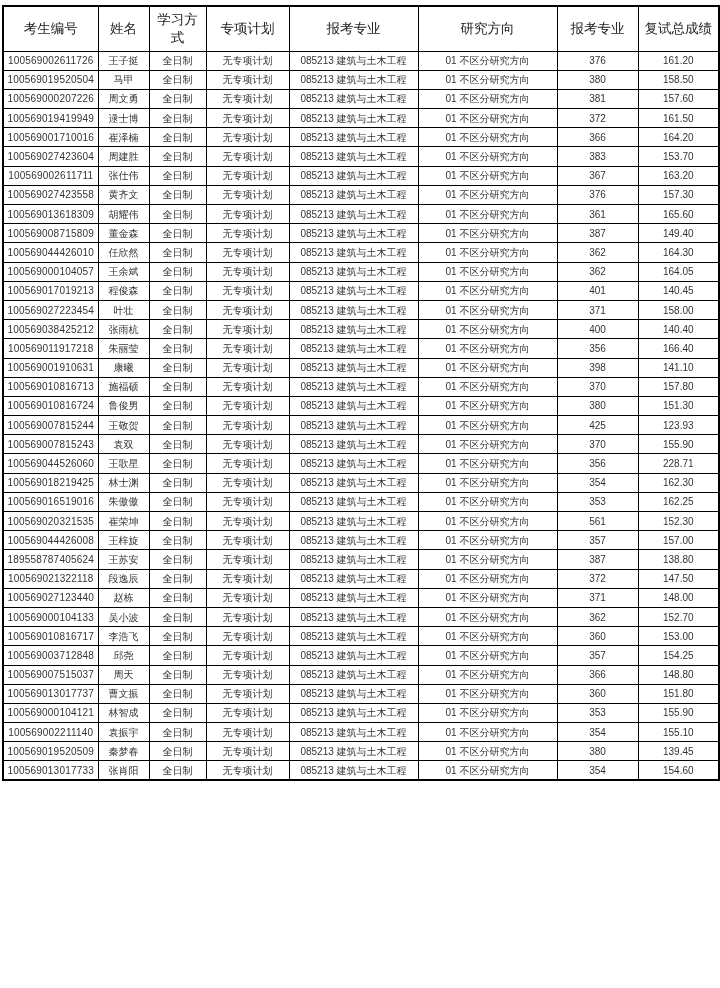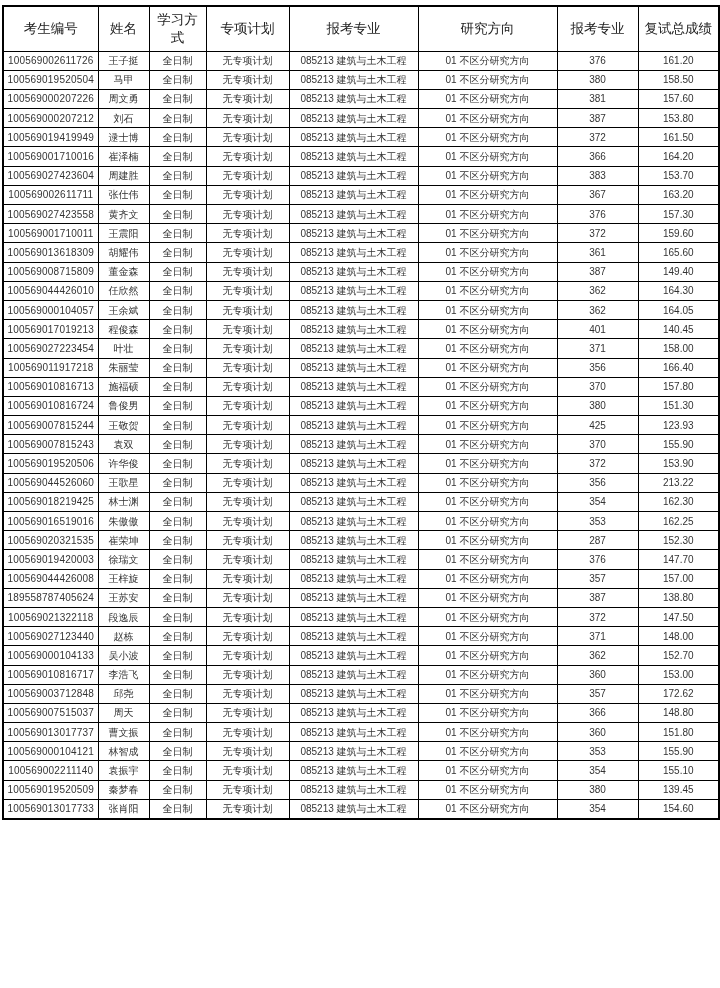--- a/index.html
+++ b/index.html
@@ -110,30 +110,20 @@
     <td class="c-id">100569000207226</td>
     <td>周文勇</td>
     <td>全日制</td>
     <td>无专项计划</td>
     <td>085213 建筑与土木工程</td>
     <td>01 不区分研究方向</td>
     <td class="c-num">381</td>
     <td class="c-num">157.60</td>
   </tr>
 
-  <tr>
-    <td class="c-id">100569000207212</td>
-    <td>刘石</td>
-    <td>全日制</td>
-    <td>无专项计划</td>
-    <td>085213 建筑与土木工程</td>
-    <td>01 不区分研究方向</td>
-    <td class="c-num">387</td>
-    <td class="c-num">153.80</td>
-  </tr>
 
   <tr>
     <td class="c-id">100569019419949</td>
     <td>逯士博</td>
     <td>全日制</td>
     <td>无专项计划</td>
     <td>085213 建筑与土木工程</td>
     <td>01 不区分研究方向</td>
     <td class="c-num">372</td>
     <td class="c-num">161.50</td>
@@ -176,30 +166,20 @@
     <td class="c-id">100569027423558</td>
     <td>黄齐文</td>
     <td>全日制</td>
     <td>无专项计划</td>
     <td>085213 建筑与土木工程</td>
     <td>01 不区分研究方向</td>
     <td class="c-num">376</td>
     <td class="c-num">157.30</td>
   </tr>
 
-  <tr>
-    <td class="c-id">100569001710011</td>
-    <td>王震阳</td>
-    <td>全日制</td>
-    <td>无专项计划</td>
-    <td>085213 建筑与土木工程</td>
-    <td>01 不区分研究方向</td>
-    <td class="c-num">372</td>
-    <td class="c-num">159.60</td>
-  </tr>
 
   <tr>
     <td class="c-id">100569013618309</td>
     <td>胡耀伟</td>
     <td>全日制</td>
     <td>无专项计划</td>
     <td>085213 建筑与土木工程</td>
     <td>01 不区分研究方向</td>
     <td class="c-num">361</td>
     <td class="c-num">165.60</td>
@@ -254,32 +234,52 @@
     <td>叶壮</td>
     <td>全日制</td>
     <td>无专项计划</td>
     <td>085213 建筑与土木工程</td>
     <td>01 不区分研究方向</td>
     <td class="c-num">371</td>
     <td class="c-num">158.00</td>
   </tr>
 
 
+  <tr>
+    <td class="c-id">100569038425212</td>
+    <td>张雨杭</td>
+    <td>全日制</td>
+    <td>无专项计划</td>
+    <td>085213 建筑与土木工程</td>
+    <td>01 不区分研究方向</td>
+    <td class="c-num">400</td>
+    <td class="c-num">140.40</td>
+  </tr>
 
   <tr>
     <td class="c-id">100569011917218</td>
     <td>朱丽莹</td>
     <td>全日制</td>
     <td>无专项计划</td>
     <td>085213 建筑与土木工程</td>
     <td>01 不区分研究方向</td>
     <td class="c-num">356</td>
     <td class="c-num">166.40</td>
   </tr>
 
+  <tr>
+    <td class="c-id">100569001910631</td>
+    <td>康曦</td>
+    <td>全日制</td>
+    <td>无专项计划</td>
+    <td>085213 建筑与土木工程</td>
+    <td>01 不区分研究方向</td>
+    <td class="c-num">398</td>
+    <td class="c-num">141.10</td>
+  </tr>
 
   <tr>
     <td class="c-id">100569010816713</td>
     <td>施福硕</td>
     <td>全日制</td>
     <td>无专项计划</td>
     <td>085213 建筑与土木工程</td>
     <td>01 不区分研究方向</td>
     <td class="c-num">370</td>
     <td class="c-num">157.80</td>
@@ -312,40 +312,30 @@
     <td class="c-id">100569007815243</td>
     <td>袁双</td>
     <td>全日制</td>
     <td>无专项计划</td>
     <td>085213 建筑与土木工程</td>
     <td>01 不区分研究方向</td>
     <td class="c-num">370</td>
     <td class="c-num">155.90</td>
   </tr>
 
-  <tr>
-    <td class="c-id">100569019520506</td>
-    <td>许华俊</td>
-    <td>全日制</td>
-    <td>无专项计划</td>
-    <td>085213 建筑与土木工程</td>
-    <td>01 不区分研究方向</td>
-    <td class="c-num">372</td>
-    <td class="c-num">153.90</td>
-  </tr>
 
   <tr>
     <td class="c-id">100569044526060</td>
     <td>王歌星</td>
     <td>全日制</td>
     <td>无专项计划</td>
     <td>085213 建筑与土木工程</td>
     <td>01 不区分研究方向</td>
     <td class="c-num">356</td>
-    <td class="c-num">213.22</td>
+    <td class="c-num">228.71</td>
   </tr>
 
   <tr>
     <td class="c-id">100569018219425</td>
     <td>林士渊</td>
     <td>全日制</td>
     <td>无专项计划</td>
     <td>085213 建筑与土木工程</td>
     <td>01 不区分研究方向</td>
     <td class="c-num">354</td>
@@ -364,34 +354,24 @@
     <td class="c-num">162.25</td>
   </tr>
 
   <tr>
     <td class="c-id">100569020321535</td>
     <td>崔荣坤</td>
     <td>全日制</td>
     <td>无专项计划</td>
     <td>085213 建筑与土木工程</td>
     <td>01 不区分研究方向</td>
-    <td class="c-num">287</td>
+    <td class="c-num">561</td>
     <td class="c-num">152.30</td>
   </tr>
 
-  <tr>
-    <td class="c-id">100569019420003</td>
-    <td>徐瑞文</td>
-    <td>全日制</td>
-    <td>无专项计划</td>
-    <td>085213 建筑与土木工程</td>
-    <td>01 不区分研究方向</td>
-    <td class="c-num">376</td>
-    <td class="c-num">147.70</td>
-  </tr>
 
   <tr>
     <td class="c-id">100569044426008</td>
     <td>王梓旋</td>
     <td>全日制</td>
     <td>无专项计划</td>
     <td>085213 建筑与土木工程</td>
     <td>01 不区分研究方向</td>
     <td class="c-num">357</td>
     <td class="c-num">157.00</td>
@@ -453,21 +433,21 @@
   </tr>
 
   <tr>
     <td class="c-id">100569003712848</td>
     <td>邱尧</td>
     <td>全日制</td>
     <td>无专项计划</td>
     <td>085213 建筑与土木工程</td>
     <td>01 不区分研究方向</td>
     <td class="c-num">357</td>
-    <td class="c-num">172.62</td>
+    <td class="c-num">154.25</td>
   </tr>
 
   <tr>
     <td class="c-id">100569007515037</td>
     <td>周天</td>
     <td>全日制</td>
     <td>无专项计划</td>
     <td>085213 建筑与土木工程</td>
     <td>01 不区分研究方向</td>
     <td class="c-num">366</td>

